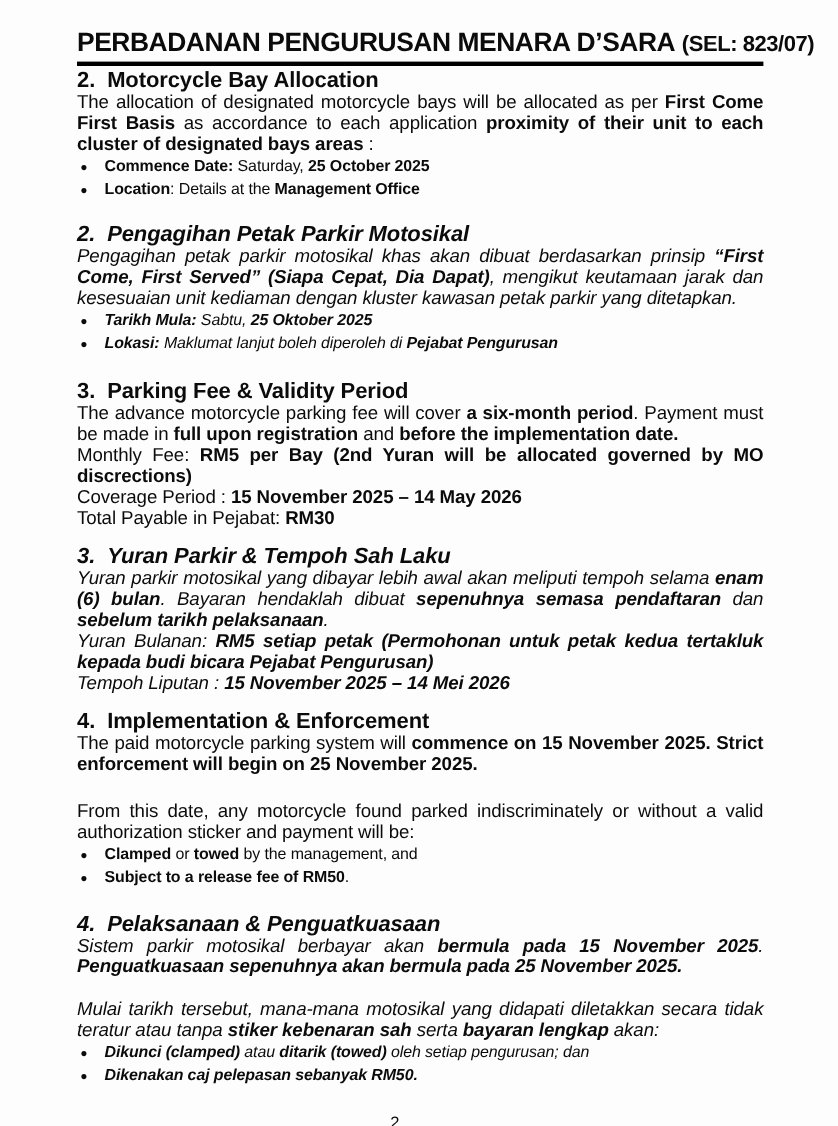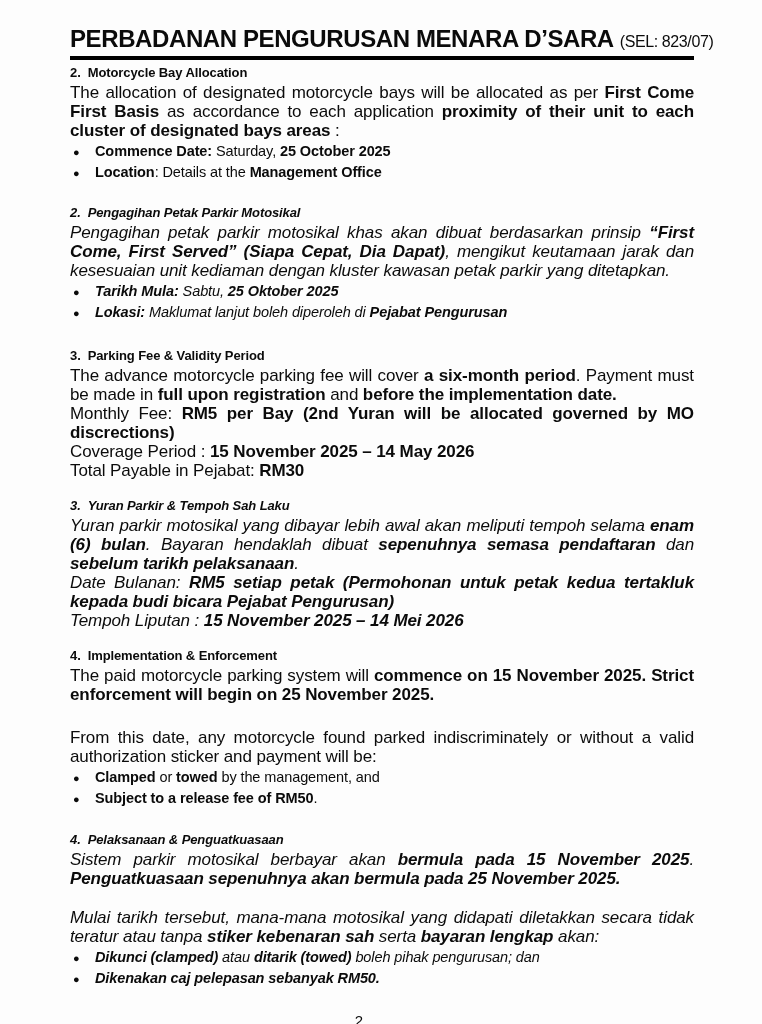--- a/index.html
+++ b/index.html
@@ -19,29 +19,29 @@
     border-bottom: 4px solid #000;
     padding-bottom: 3px;
     margin-bottom: 3px;
   }
   .doc-title-main {
     font-weight: bold;
     font-size: 24px;
     letter-spacing: -0.4px;
   }
   .doc-title-reg {
-    font-weight: normal;
-    font-size: 16px;
+    font-weight: bold;
+    font-size: 20px;
     letter-spacing: -0.4px;
     margin-left: 6px;
   }
 
   .heading {
     font-weight: bold;
-    font-size: 13px;
+    font-size: 20px;
     line-height: 20px;
     letter-spacing: -0.1px;
   }
   .para {
     font-size: 17px;
     line-height: 19px;
     letter-spacing: -0.1px;
     text-align: justify;
   }
   .ms { font-style: italic; }
@@ -100,36 +100,36 @@
       </ul>
       <div class="spacer" style="height: 22px;"></div>
       <div class="heading"><span class="b">3.&nbsp;&nbsp;Parking Fee &amp; Validity Period</span></div>
       <div class="para"><span>The advance motorcycle parking fee will cover </span><span class="b">a six-month period</span><span>. Payment must be made in </span><span class="b">full upon registration</span><span> and </span><span class="b">before the implementation date.</span></div>
       <div class="para"><span>Monthly Fee: </span><span class="b">RM5 per Bay (2nd Yuran will be allocated governed by MO discrections)</span></div>
       <div class="para"><span>Coverage Period : </span><span class="b">15 November 2025 – 14 May 2026</span></div>
       <div class="para"><span>Total Payable in Pejabat: </span><span class="b">RM30</span></div>
       <div class="spacer" style="height: 16px;"></div>
       <div class="heading ms"><span class="b">3.&nbsp;&nbsp;Yuran Parkir &amp; Tempoh Sah Laku</span></div>
       <div class="para ms"><span>Yuran parkir motosikal yang dibayar lebih awal akan meliputi tempoh selama </span><span class="b">enam (6) bulan</span><span>. Bayaran hendaklah dibuat </span><span class="b">sepenuhnya semasa pendaftaran</span><span> dan </span><span class="b">sebelum tarikh pelaksanaan</span><span>.</span></div>
-      <div class="para ms"><span>Date Bulanan: </span><span class="b">RM5 setiap petak (Permohonan untuk petak kedua tertakluk kepada budi bicara Pejabat Pengurusan)</span></div>
+      <div class="para ms"><span>Yuran Bulanan: </span><span class="b">RM5 setiap petak (Permohonan untuk petak kedua tertakluk kepada budi bicara Pejabat Pengurusan)</span></div>
       <div class="para ms"><span>Tempoh Liputan : </span><span class="b">15 November 2025 – 14 Mei 2026</span></div>
       <div class="spacer" style="height: 16px;"></div>
       <div class="heading"><span class="b">4.&nbsp;&nbsp;Implementation &amp; Enforcement</span></div>
       <div class="para"><span>The paid motorcycle parking system will </span><span class="b">commence on 15 November 2025. Strict enforcement will begin on 25 November 2025.</span></div>
       <div class="spacer" style="height: 24px;"></div>
       <div class="para"><span>From this date, any motorcycle found parked indiscriminately or without a valid authorization sticker and payment will be:</span></div>
       <ul class="bullets">
         <li><span class="b">Clamped</span><span> or </span><span class="b">towed</span><span> by the management, and</span></li>
         <li><span class="b">Subject to a release fee of RM50</span><span>.</span></li>
       </ul>
       <div class="spacer" style="height: 20px;"></div>
       <div class="heading ms"><span class="b">4.&nbsp;&nbsp;Pelaksanaan &amp; Penguatkuasaan</span></div>
       <div class="para ms"><span>Sistem parkir motosikal berbayar akan </span><span class="b">bermula pada 15 November 2025</span><span>. </span><span class="b">Penguatkuasaan sepenuhnya akan bermula pada 25 November 2025.</span></div>
       <div class="spacer" style="height: 20px;"></div>
       <div class="para ms"><span>Mulai tarikh tersebut, mana-mana motosikal yang didapati diletakkan secara tidak teratur atau tanpa </span><span class="b">stiker kebenaran sah</span><span> serta </span><span class="b">bayaran lengkap</span><span> akan:</span></div>
       <ul class="bullets ms">
-        <li><span class="b">Dikunci (clamped)</span><span> atau </span><span class="b">ditarik (towed)</span><span> boleh pihak pengurusan; dan</span></li>
+        <li><span class="b">Dikunci (clamped)</span><span> atau </span><span class="b">ditarik (towed)</span><span> oleh setiap pengurusan; dan</span></li>
         <li><span class="b">Dikenakan caj pelepasan sebanyak RM50.</span></li>
       </ul>
     </div>
 </div>
 
 <div class="footer-page-number">2</div>
 
 </body></html>

